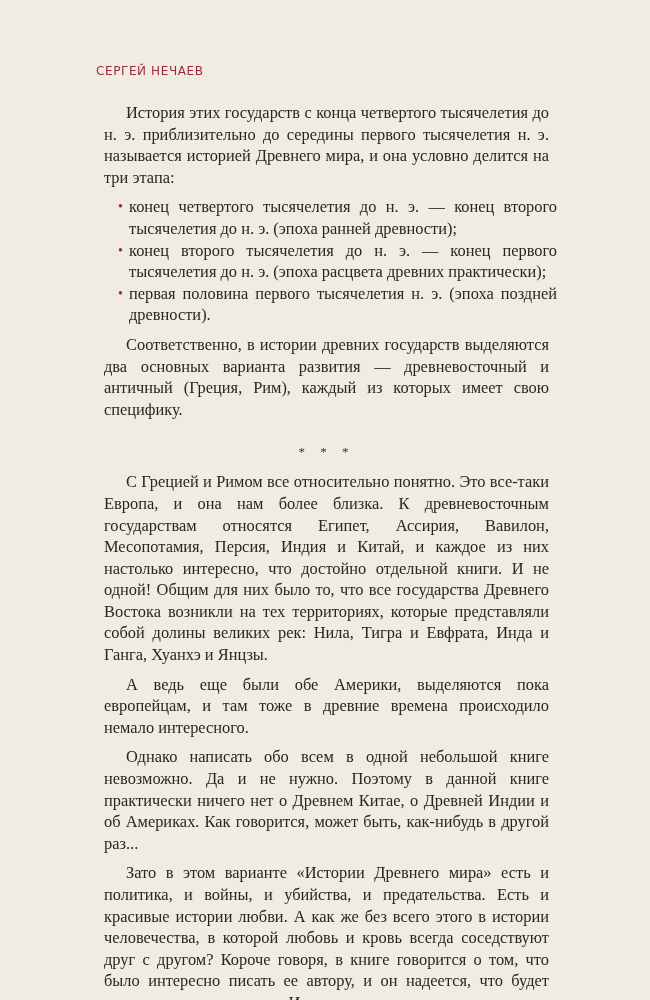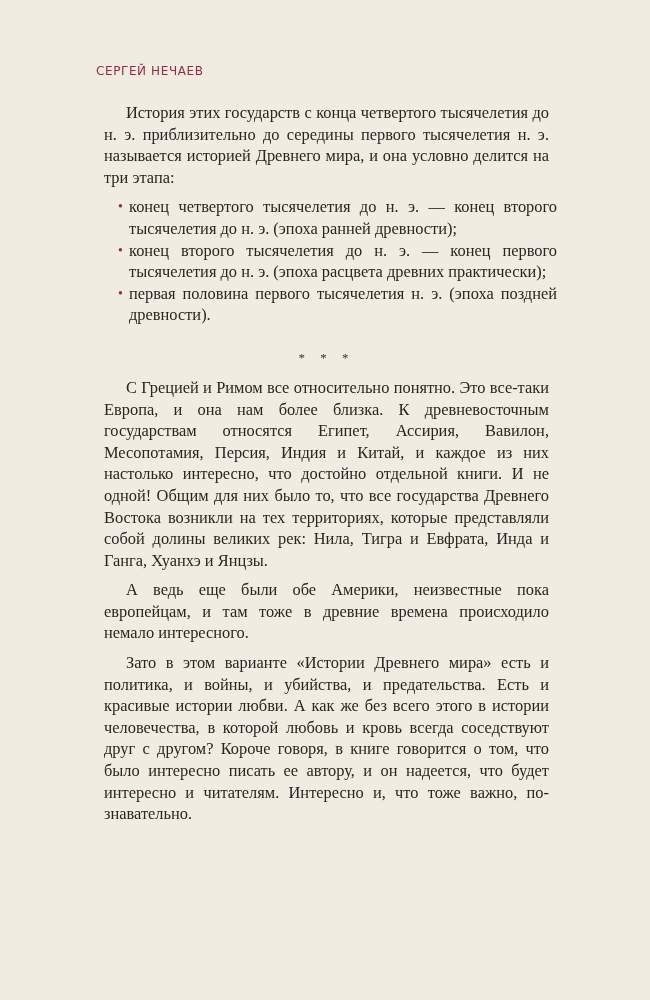--- a/index.html
+++ b/index.html
@@ -89,20 +89,22 @@
       <li>
         <span class="bullet-dot">•</span>
         <span>конец второго тысячелетия до н. э. — конец первого тысячелетия до н. э. (эпоха расцвета древних практически);</span>
       </li>
       <li>
         <span class="bullet-dot">•</span>
         <span>первая половина первого тысячелетия н. э. (эпоха поздней древ­ности).</span>
       </li>
     </ul>
 
+    <p>Соответственно, в истории древних государств выделяются два ос­новных варианта развития — древневосточный и античный (Греция, Рим), каждый из которых имеет свою специфику.</p>
 
     <div class="separator">* * *</div>
 
     <p>С Грецией и Римом все относительно понятно. Это все-таки Европа, и она нам более близка. К древневосточным государствам относятся Еги­пет, Ассирия, Вавилон, Месопотамия, Персия, Индия и Китай, и каждое из них настолько интересно, что достойно отдельной книги. И не одной! Общим для них было то, что все государства Древнего Востока возник­ли на тех территориях, которые представляли собой долины великих рек: Нила, Тигра и Евфрата, Инда и Ганга, Хуанхэ и Янцзы.</p>
-    <p>А ведь еще были обе Америки, неизвестные пока европейцам, и там тоже в древние времена происходило немало интересного.</p>
+    <p>А ведь еще были обе Америки, выделяются пока европейцам, и там тоже в древние времена происходило немало интересного.</p>
+    <p>Однако написать обо всем в одной небольшой книге невозможно. Да и не нужно. Поэтому в данной книге практически ничего нет о Древ­нем Китае, о Древней Индии и об Америках. Как говорится, может быть, как-нибудь в другой раз...</p>
     <p>Зато в этом варианте «Истории Древнего мира» есть и политика, и войны, и убийства, и предательства. Есть и красивые истории люб­ви. А как же без всего этого в истории человечества, в которой любовь и кровь всегда соседствуют друг с другом? Короче говоря, в книге го­ворится о том, что было интересно писать ее автору, и он надеется, что будет интересно и читателям. Интересно и, что тоже важно, по­знавательно.</p>
   </div>
 </div>
 
 </body></html>

